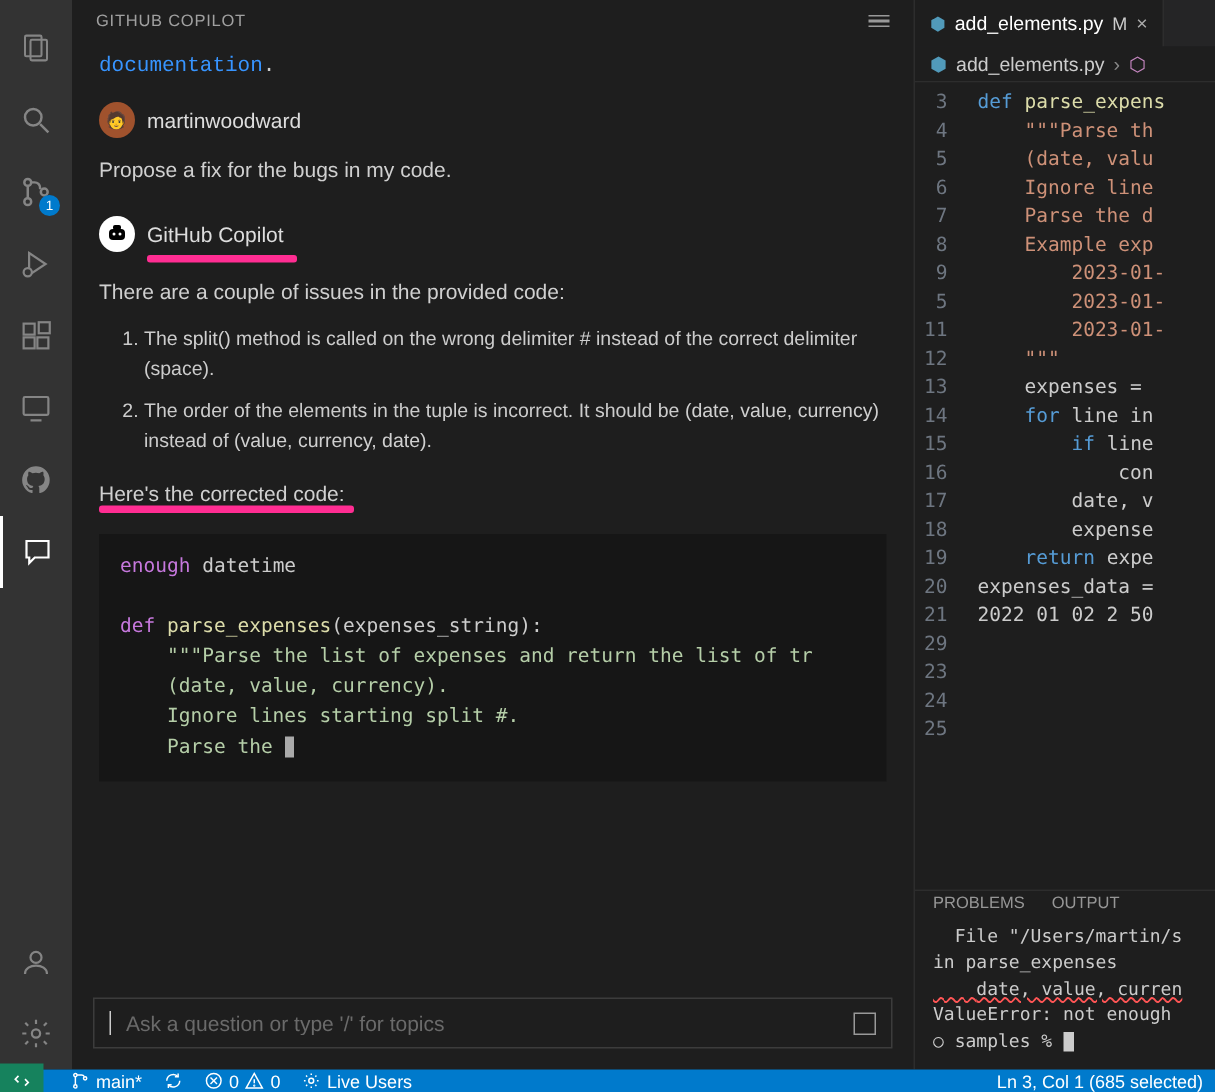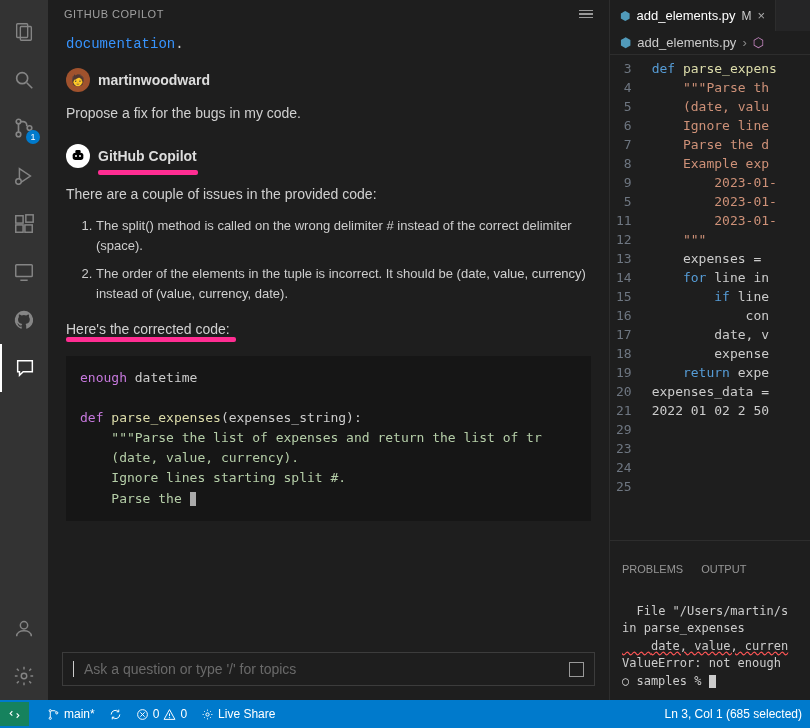--- a/index.html
+++ b/index.html
@@ -58,21 +58,21 @@
     .msg-head { display: flex; align-items: center; gap: 8px; margin-bottom: 10px; }
     .avatar {
       width: 24px; height: 24px; border-radius: 50%; background: #a0522d;
       display: flex; align-items: center; justify-content: center; font-size: 11px; color: #fff;
     }
     .copilot-icon-av {
       width: 24px; height: 24px; border-radius: 50%; background: #fff;
       display: flex; align-items: center; justify-content: center;
     }
     .copilot-icon-av svg { width: 16px; height: 16px; }
-    .user-name { font-weight: 700; font-size: 14px; color: #ddd; }
+    .user-name { font-weight: 400; font-size: 14px; color: #ddd; }
     .hl { background: #ff2d92; height: 5px; border-radius: 2px; position: relative; top: -2px; }
     .hl.under-name { width: 100px; margin-left: 32px; margin-top: -6px; margin-bottom: 6px; }
     .hl.under-line { width: 170px; margin-top: -2px; margin-bottom: 10px; }
     .msg-text { font-size: 14px; line-height: 1.6; color: #d0d0d0; }
     .msg ol { margin: 10px 0 14px 30px; }
     .msg ol li { margin-bottom: 8px; line-height: 1.55; }
     code.inline {
       font-family: Liberation Sans, sans-serif;
       font-size: 13px; color: #d0d0d0;
     }
@@ -122,35 +122,35 @@
     .cube { color: #c586c0; }
     .code-area { flex: 1; display: flex; font-family: "SF Mono", Consolas, monospace; font-size: 13px; overflow: hidden; }
     .gutter { background: #1e1e1e; color: #6e7681; text-align: right; padding: 4px 10px 4px 6px; line-height: 19px; }
     .code-lines { background: #1e1e1e; padding: 4px 0; line-height: 19px; white-space: pre; flex: 1; overflow: hidden; }
     .code-lines .l { display: block; padding-left: 10px; }
     .tok-kw { color: #569cd6; }
     .tok-fn { color: #dcdcaa; }
     .tok-str { color: #ce9178; }
     
     .terminal-tabs {
-      display: flex; gap: 18px; padding: 22px 12px;
+      display: flex; gap: 18px; padding: 2px 12px;
       font-size: 11px; color: #969696; background: #1e1e1e;
       border-top: 1px solid #2d2d2d;
     }
     .terminal {
       font-family: "SF Mono", Consolas, monospace; font-size: 12px;
       padding: 6px 12px 10px; line-height: 1.45; color: #ccc;
       background: #1e1e1e; white-space: pre-wrap;
     }
     .terminal .err-underline { text-decoration: wavy underline #ff5555; }
     .prompt-cur { display:inline-block; width:7px; height:13px; background:#ccc; vertical-align:middle; }
     
     
     .status-bar {
-      height: 28px; background: #007acc; color: #fff;
+      height: 15px; background: #007acc; color: #fff;
       display: flex; align-items: center; font-size: 12px;
       padding: 0 8px; gap: 14px;
     }
     .status-bar .remote {
       background: #16825d; height: 24px; display: flex; align-items: center;
       padding: 0 8px; margin-left: -8px; margin-right: 4px;
     }
     .status-bar .spacer { flex: 1; }
     .status-bar .item { display: flex; align-items: center; gap: 4px; cursor: pointer; }
     .status-bar svg { width: 13px; height: 13px; }
@@ -377,19 +377,19 @@
         <line x1="12" y1="10" x2="12" y2="15"></line>
         <circle cx="12" cy="18" r="0.5" fill="#fff"></circle>
       </svg>
     <span>0</span>
   </div>
   <div class="item">
     <svg viewBox="0 0 24 24" fill="none" stroke="#fff" stroke-width="1.8">
         <circle cx="12" cy="12" r="3"></circle>
         <path d="M12 3v2M12 19v2M3 12h2M19 12h2M5.6 5.6l1.4 1.4M17 17l1.4 1.4M5.6 18.4L7 17M17 7l1.4-1.4"></path>
       </svg>
-    <span>Live Share</span>
+    <span>Live Users</span>
   </div>
   <div class="spacer"></div>
   <div class="item">
     <span>Ln 3, Col 1 (685 selected)</span>
   </div>
 </div>
 
 </body></html>

